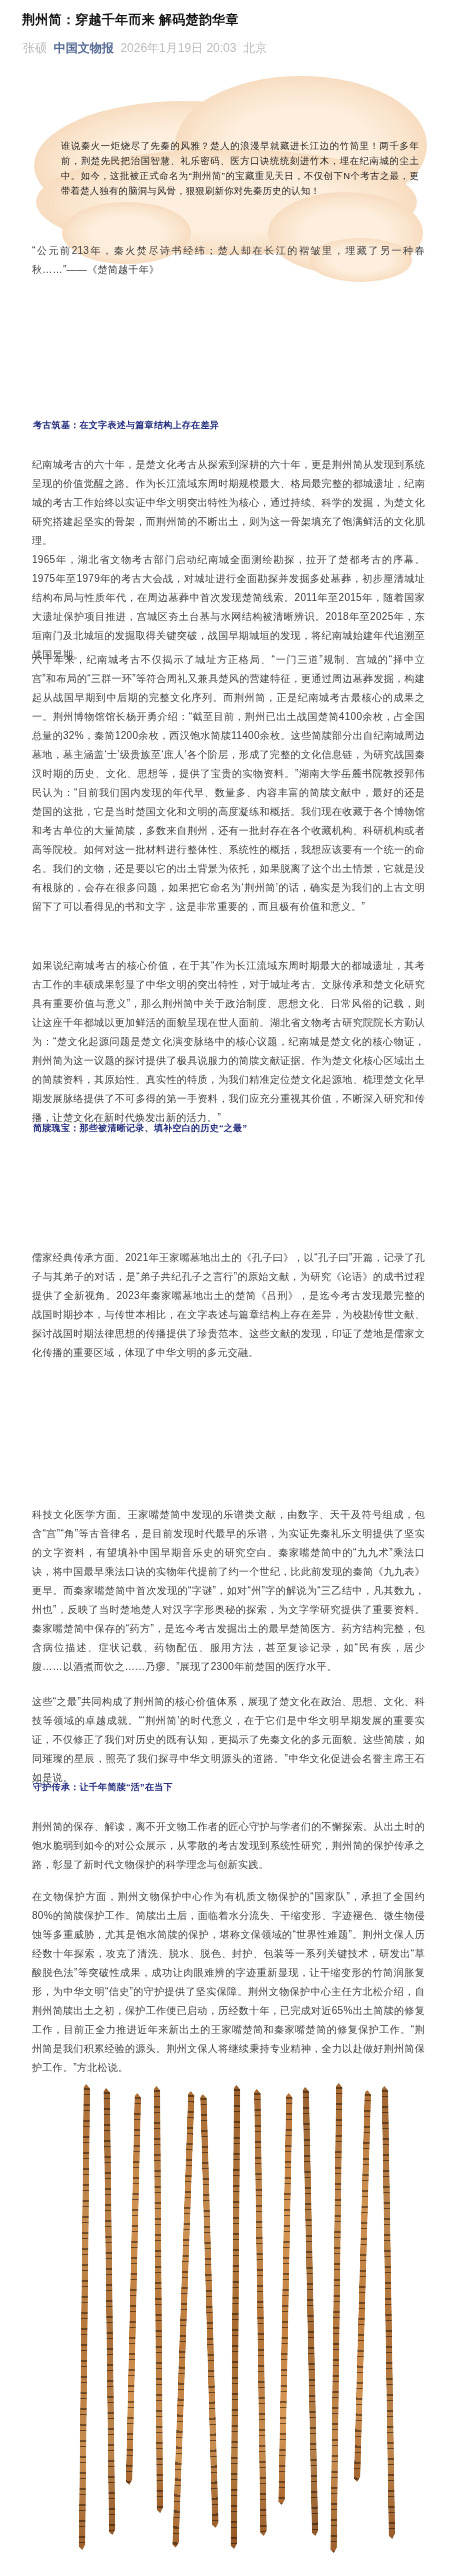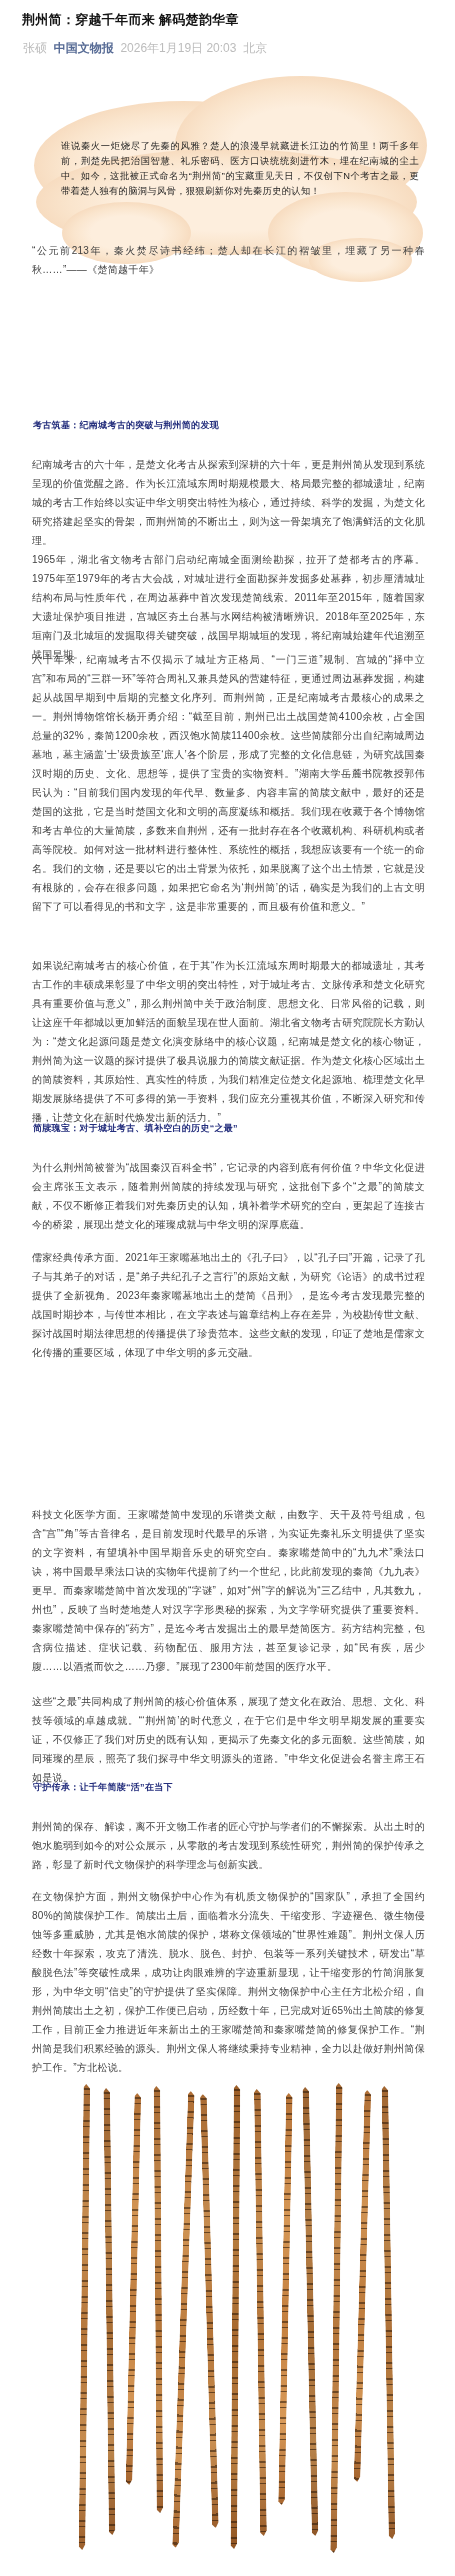--- a/index.html
+++ b/index.html
@@ -63,30 +63,29 @@
   <div class="blob b2"></div>
   <div class="blob b3"></div>
   <div class="blob b4"></div>
   <div class="blob b5"></div>
   <div class="blob b6"></div>
 
   <p class="intro">谁说秦火一炬烧尽了先秦的风雅？楚人的浪漫早就藏进长江边的竹简里！两千多年前，荆楚先民把治国智慧、礼乐密码、医方口诀统统刻进竹木，埋在纪南城的尘土中。如今，这批被正式命名为“荆州简”的宝藏重见天日，不仅创下N个考古之最，更带着楚人独有的脑洞与风骨，狠狠刷新你对先秦历史的认知！</p>
 
   <p class="para" style="top:241px">“公元前213年，秦火焚尽诗书经纬；楚人却在长江的褶皱里，埋藏了另一种春秋……”——《楚简越千年》</p>
 
-  <h2 class="h" style="top:419px">考古筑基：纪南城考古的突破与荆州简的发现</h2>
+  <h2 class="h" style="top:419px">考古筑基：在文字表述与篇章结构上存在差异</h2>
 
   <p class="para" style="top:455px">纪南城考古的六十年，是楚文化考古从探索到深耕的六十年，更是荆州简从发现到系统呈现的价值觉醒之路。作为长江流域东周时期规模最大、格局最完整的都城遗址，纪南城的考古工作始终以实证中华文明突出特性为核心，通过持续、科学的发掘，为楚文化研究搭建起坚实的骨架，而荆州简的不断出土，则为这一骨架填充了饱满鲜活的文化肌理。</p>
   <p class="para" style="top:550px">1965年，湖北省文物考古部门启动纪南城全面测绘勘探，拉开了楚都考古的序幕。1975年至1979年的考古大会战，对城址进行全面勘探并发掘多处墓葬，初步厘清城址结构布局与性质年代，在周边墓葬中首次发现楚简线索。2011年至2015年，随着国家大遗址保护项目推进，宫城区夯土台基与水网结构被清晰辨识。2018年至2025年，东垣南门及北城垣的发掘取得关键突破，战国早期城垣的发现，将纪南城始建年代追溯至战国早期。</p>
   <p class="para" style="top:650px">六十年来，纪南城考古不仅揭示了城址方正格局、“一门三道”规制、宫城的“择中立宫”和布局的“三群一环”等符合周礼又兼具楚风的营建特征，更通过周边墓葬发掘，构建起从战国早期到中后期的完整文化序列。而荆州简，正是纪南城考古最核心的成果之一。荆州博物馆馆长杨开勇介绍：“截至目前，荆州已出土战国楚简4100余枚，占全国总量的32%，秦简1200余枚，西汉饱水简牍11400余枚。这些简牍部分出自纪南城周边墓地，墓主涵盖‘士’级贵族至‘庶人’各个阶层，形成了完整的文化信息链，为研究战国秦汉时期的历史、文化、思想等，提供了宝贵的实物资料。”湖南大学岳麓书院教授郭伟民认为：“目前我们国内发现的年代早、数量多、内容丰富的简牍文献中，最好的还是楚国的这批，它是当时楚国文化和文明的高度凝练和概括。我们现在收藏于各个博物馆和考古单位的大量简牍，多数来自荆州，还有一批封存在各个收藏机构、科研机构或者高等院校。如何对这一批材料进行整体性、系统性的概括，我想应该要有一个统一的命名。我们的文物，还是要以它的出土背景为依托，如果脱离了这个出土情景，它就是没有根脉的，会存在很多问题，如果把它命名为‘荆州简’的话，确实是为我们的上古文明留下了可以看得见的书和文字，这是非常重要的，而且极有价值和意义。”</p>
   <p class="para" style="top:956px">如果说纪南城考古的核心价值，在于其“作为长江流域东周时期最大的都城遗址，其考古工作的丰硕成果彰显了中华文明的突出特性，对于城址考古、文脉传承和楚文化研究具有重要价值与意义”，那么荆州简中关于政治制度、思想文化、日常风俗的记载，则让这座千年都城以更加鲜活的面貌呈现在世人面前。湖北省文物考古研究院院长方勤认为：“楚文化起源问题是楚文化演变脉络中的核心议题，纪南城是楚文化的核心物证，荆州简为这一议题的探讨提供了极具说服力的简牍文献证据。作为楚文化核心区域出土的简牍资料，其原始性、真实性的特质，为我们精准定位楚文化起源地、梳理楚文化早期发展脉络提供了不可多得的第一手资料，我们应充分重视其价值，不断深入研究和传播，让楚文化在新时代焕发出新的活力。”</p>
 
-  <h2 class="h" style="top:1122px">简牍瑰宝：对于城址考古、填补空白的历史“之最”</h2>
+  <h2 class="h" style="top:1122px">简牍瑰宝：那些被清晰记录、填补空白的历史“之最”</h2>
 
-  <p class="para" style="top:1158px">为什么荆州简被誉为“战国秦汉百科全书”，它记录的内容到底有何价值？中华文化促进会主席张玉文表示，随着荆州简牍的持续发现与研究，这批创下多个“之最”的简牍文献，不仅不断修正着我们对先秦历史的认知，填补着学术研究的空白，更架起了连接古今的桥梁，展现出楚文化的璀璨成就与中华文明的深厚底蕴。</p>
   <p class="para" style="top:1248px">儒家经典传承方面。2021年王家嘴墓地出土的《孔子曰》，以“孔子曰”开篇，记录了孔子与其弟子的对话，是“弟子共纪孔子之言行”的原始文献，为研究《论语》的成书过程提供了全新视角。2023年秦家嘴墓地出土的楚简《吕刑》，是迄今考古发现最完整的战国时期抄本，与传世本相比，在文字表述与篇章结构上存在差异，为校勘传世文献、探讨战国时期法律思想的传播提供了珍贵范本。这些文献的发现，印证了楚地是儒家文化传播的重要区域，体现了中华文明的多元交融。</p>
   <p class="para" style="top:1505px">科技文化医学方面。王家嘴楚简中发现的乐谱类文献，由数字、天干及符号组成，包含“宫”“角”等古音律名，是目前发现时代最早的乐谱，为实证先秦礼乐文明提供了坚实的文字资料，有望填补中国早期音乐史的研究空白。秦家嘴楚简中的“九九术”乘法口诀，将中国最早乘法口诀的实物年代提前了约一个世纪，比此前发现的秦简《九九表》更早。而秦家嘴楚简中首次发现的“字谜”，如对“州”字的解说为“三乙结中，凡其数九，州也”，反映了当时楚地楚人对汉字字形奥秘的探索，为文字学研究提供了重要资料。秦家嘴楚简中保存的“药方”，是迄今考古发掘出土的最早楚简医方。药方结构完整，包含病位描述、症状记载、药物配伍、服用方法，甚至复诊记录，如“民有疾，居少腹……以酒煮而饮之……乃瘳。”展现了2300年前楚国的医疗水平。</p>
   <p class="para" style="top:1692px">这些“之最”共同构成了荆州简的核心价值体系，展现了楚文化在政治、思想、文化、科技等领域的卓越成就。“‘荆州简’的时代意义，在于它们是中华文明早期发展的重要实证，不仅修正了我们对历史的既有认知，更揭示了先秦文化的多元面貌。这些简牍，如同璀璨的星辰，照亮了我们探寻中华文明源头的道路。”中华文化促进会名誉主席王石如是说。</p>
 
   <h2 class="h" style="top:1781px">守护传承：让千年简牍“活”在当下</h2>
 
   <p class="para" style="top:1817px">荆州简的保存、解读，离不开文物工作者的匠心守护与学者们的不懈探索。从出土时的饱水脆弱到如今的对公众展示，从零散的考古发现到系统性研究，荆州简的保护传承之路，彰显了新时代文物保护的科学理念与创新实践。</p>
   <p class="para" style="top:1887px">在文物保护方面，荆州文物保护中心作为有机质文物保护的“国家队”，承担了全国约80%的简牍保护工作。简牍出土后，面临着水分流失、干缩变形、字迹褪色、微生物侵蚀等多重威胁，尤其是饱水简牍的保护，堪称文保领域的“世界性难题”。荆州文保人历经数十年探索，攻克了清洗、脱水、脱色、封护、包装等一系列关键技术，研发出“草酸脱色法”等突破性成果，成功让肉眼难辨的字迹重新显现，让干缩变形的竹简润胀复形，为中华文明“信史”的守护提供了坚实保障。荆州文物保护中心主任方北松介绍，自荆州简牍出土之初，保护工作便已启动，历经数十年，已完成对近65%出土简牍的修复工作，目前正全力推进近年来新出土的王家嘴楚简和秦家嘴楚简的修复保护工作。“荆州简是我们积累经验的源头。荆州文保人将继续秉持专业精神，全力以赴做好荆州简保护工作。”方北松说。</p>
 
   <div class="img1">

